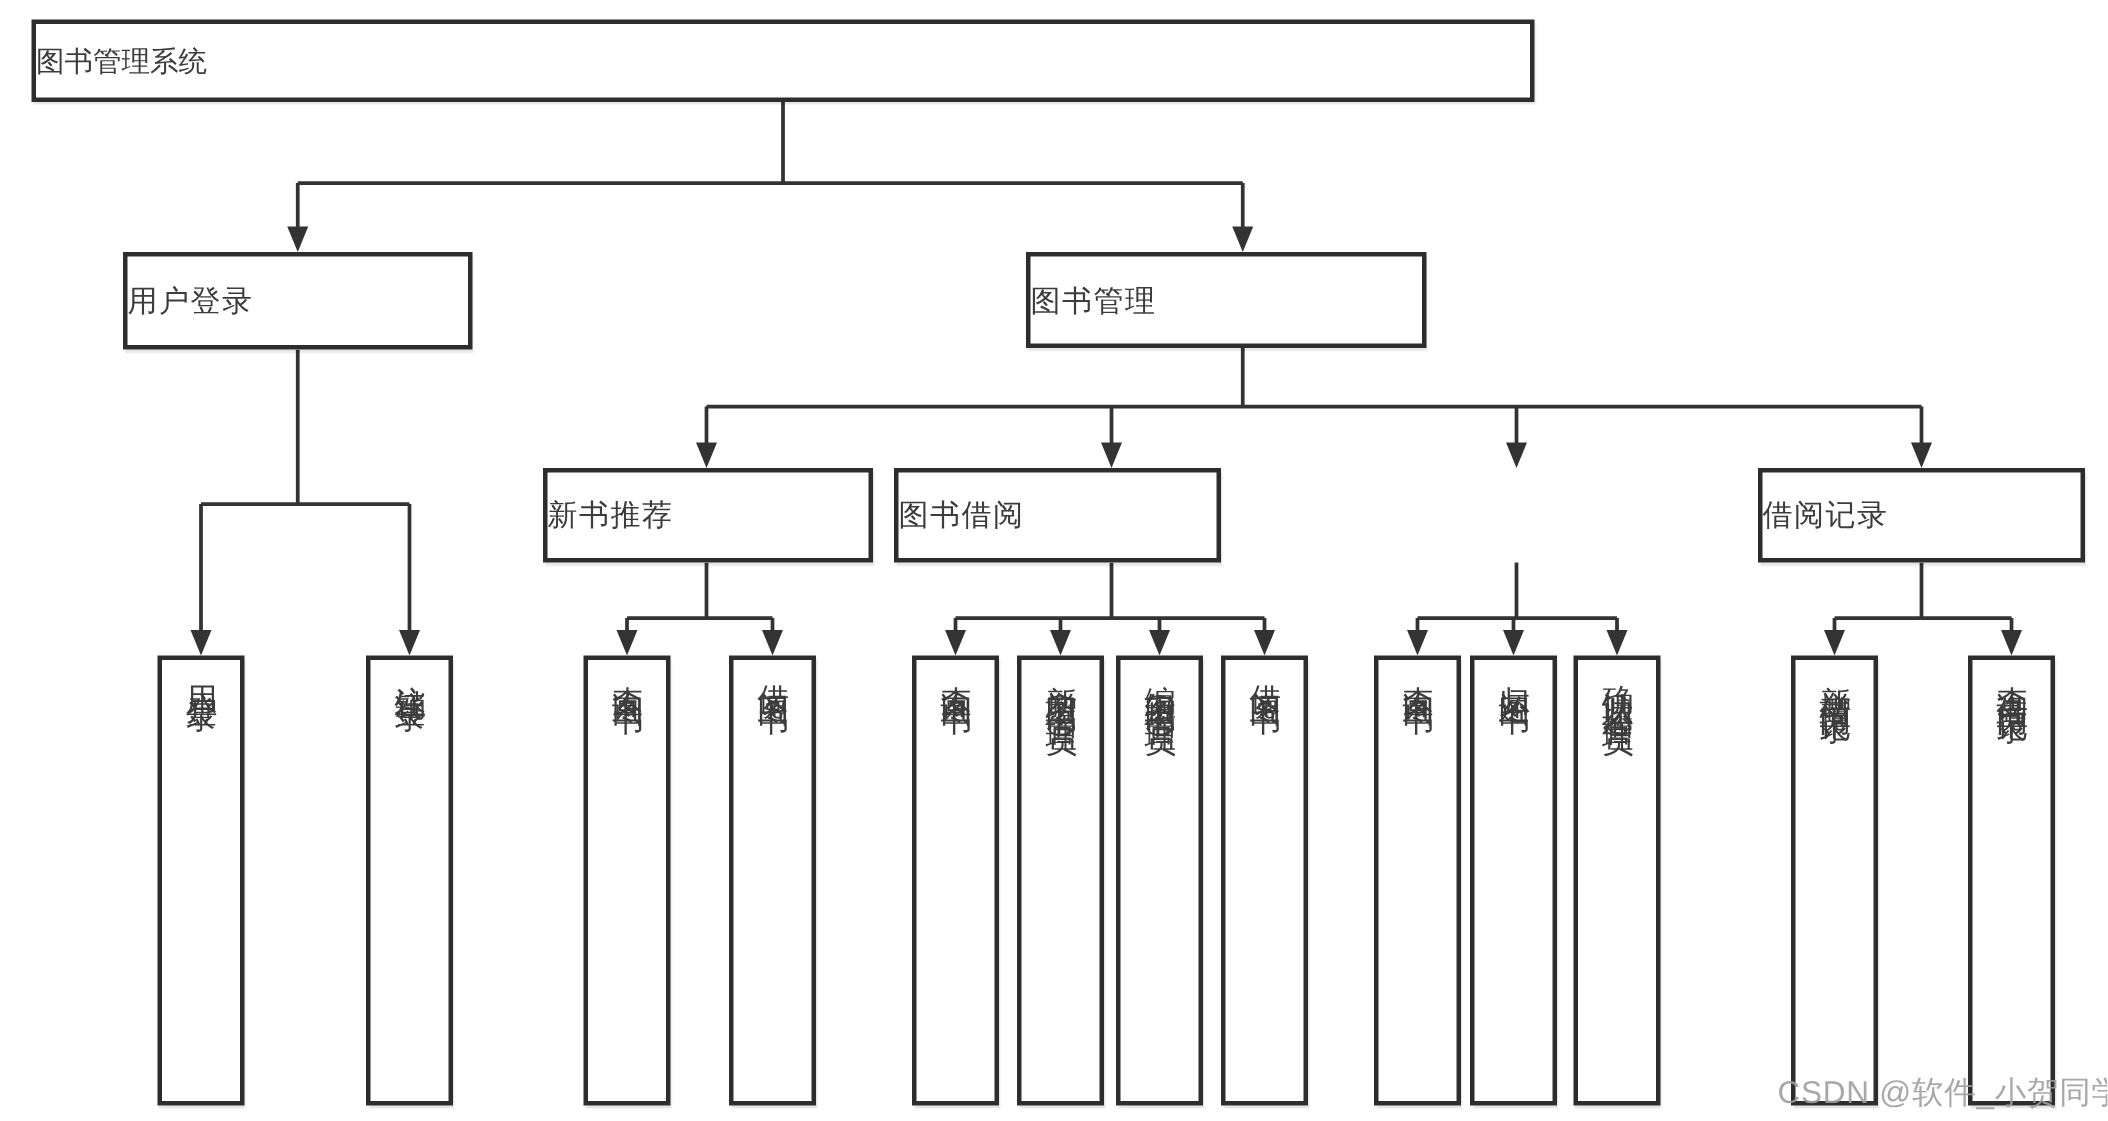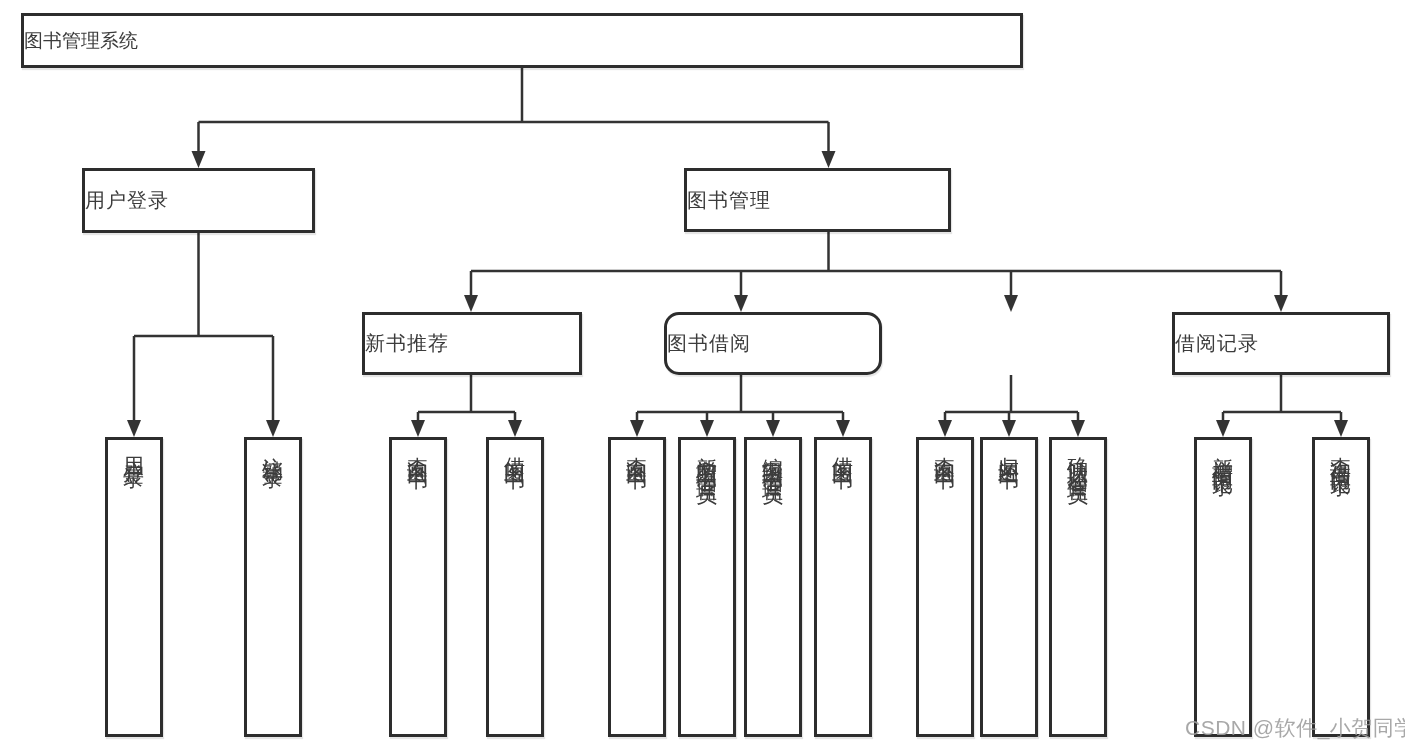--- a/index.html
+++ b/index.html
@@ -40,21 +40,21 @@
     text-orientation: mixed;
     font-size: 21px;
     letter-spacing: 4px;
     line-height: 1;
   }
   
   #node-root            { left: 21px;   top: 13px;  width: 1002px; height: 55px; }
   #node-user-login      { left: 82px;   top: 168px; width: 233px;  height: 65px; }
   #node-book-mgmt       { left: 684px;  top: 168px; width: 267px;  height: 64px; }
   #node-new-books       { left: 362px;  top: 312px; width: 220px;  height: 63px; }
-  #node-book-borrow     { left: 664px;  top: 312px; width: 218px;  height: 63px; border-radius: 15px; }
+  #node-book-borrow     { left: 596px;  top: 312px; width: 218px;  height: 63px; }
   #node-current-borrow  { left: 903px;  top: 312px; width: 218px;  height: 63px; }
   #node-records         { left: 1172px; top: 312px; width: 218px;  height: 63px; }
   .leaf { top: 437px; width: 58px; height: 300px; }
   #leaf-login       { left: 105px; }
   #leaf-logout      { left: 244px; }
   #leaf-nb-query    { left: 389px; }
   #leaf-nb-borrow   { left: 486px; }
   #leaf-bb-query    { left: 608px; }
   #leaf-bb-add      { left: 678px; }
   #leaf-bb-edit     { left: 744px; }

